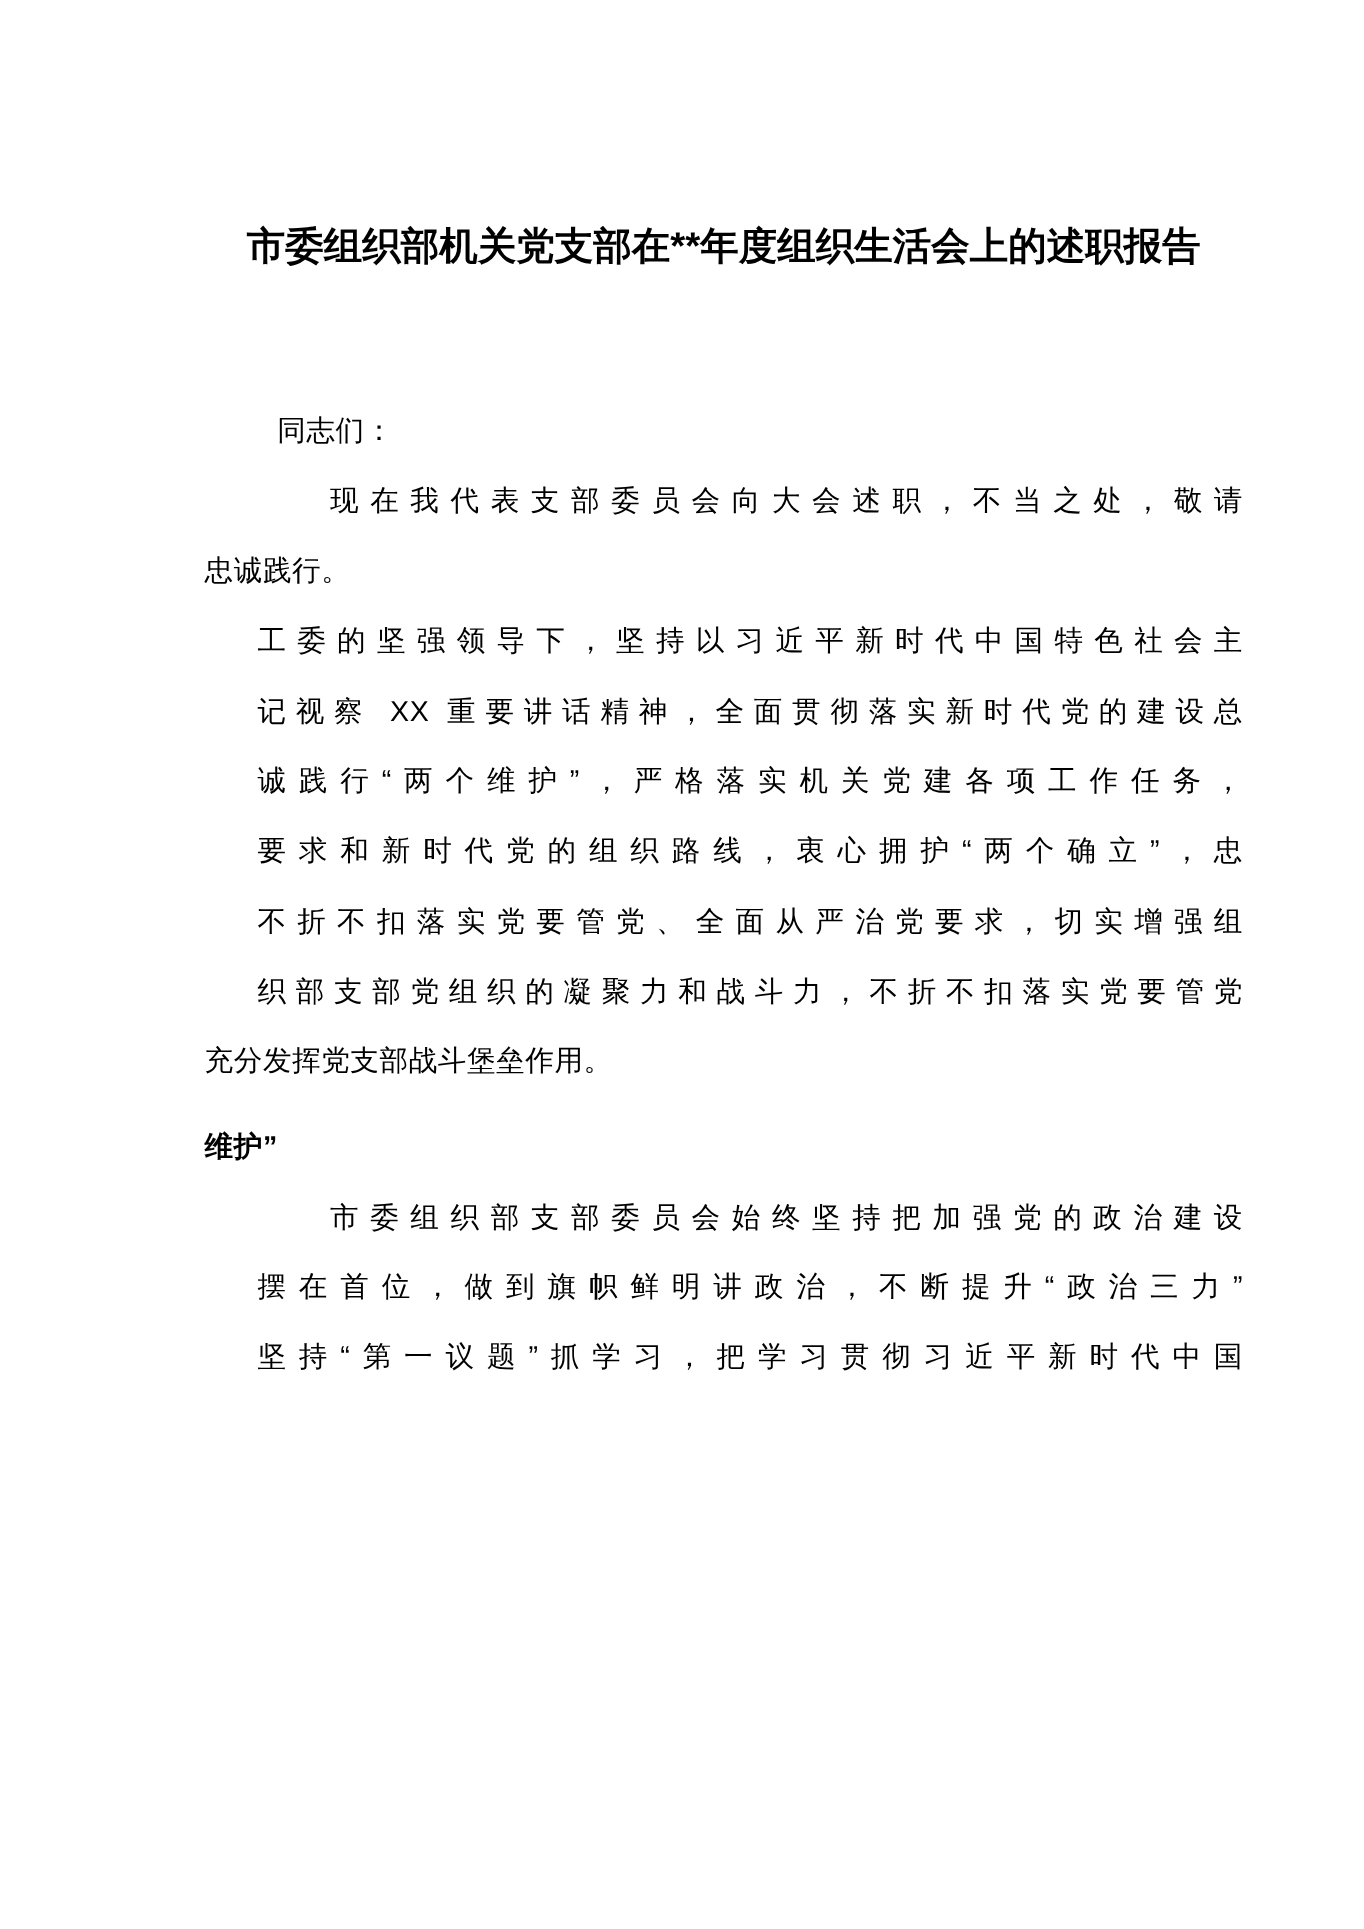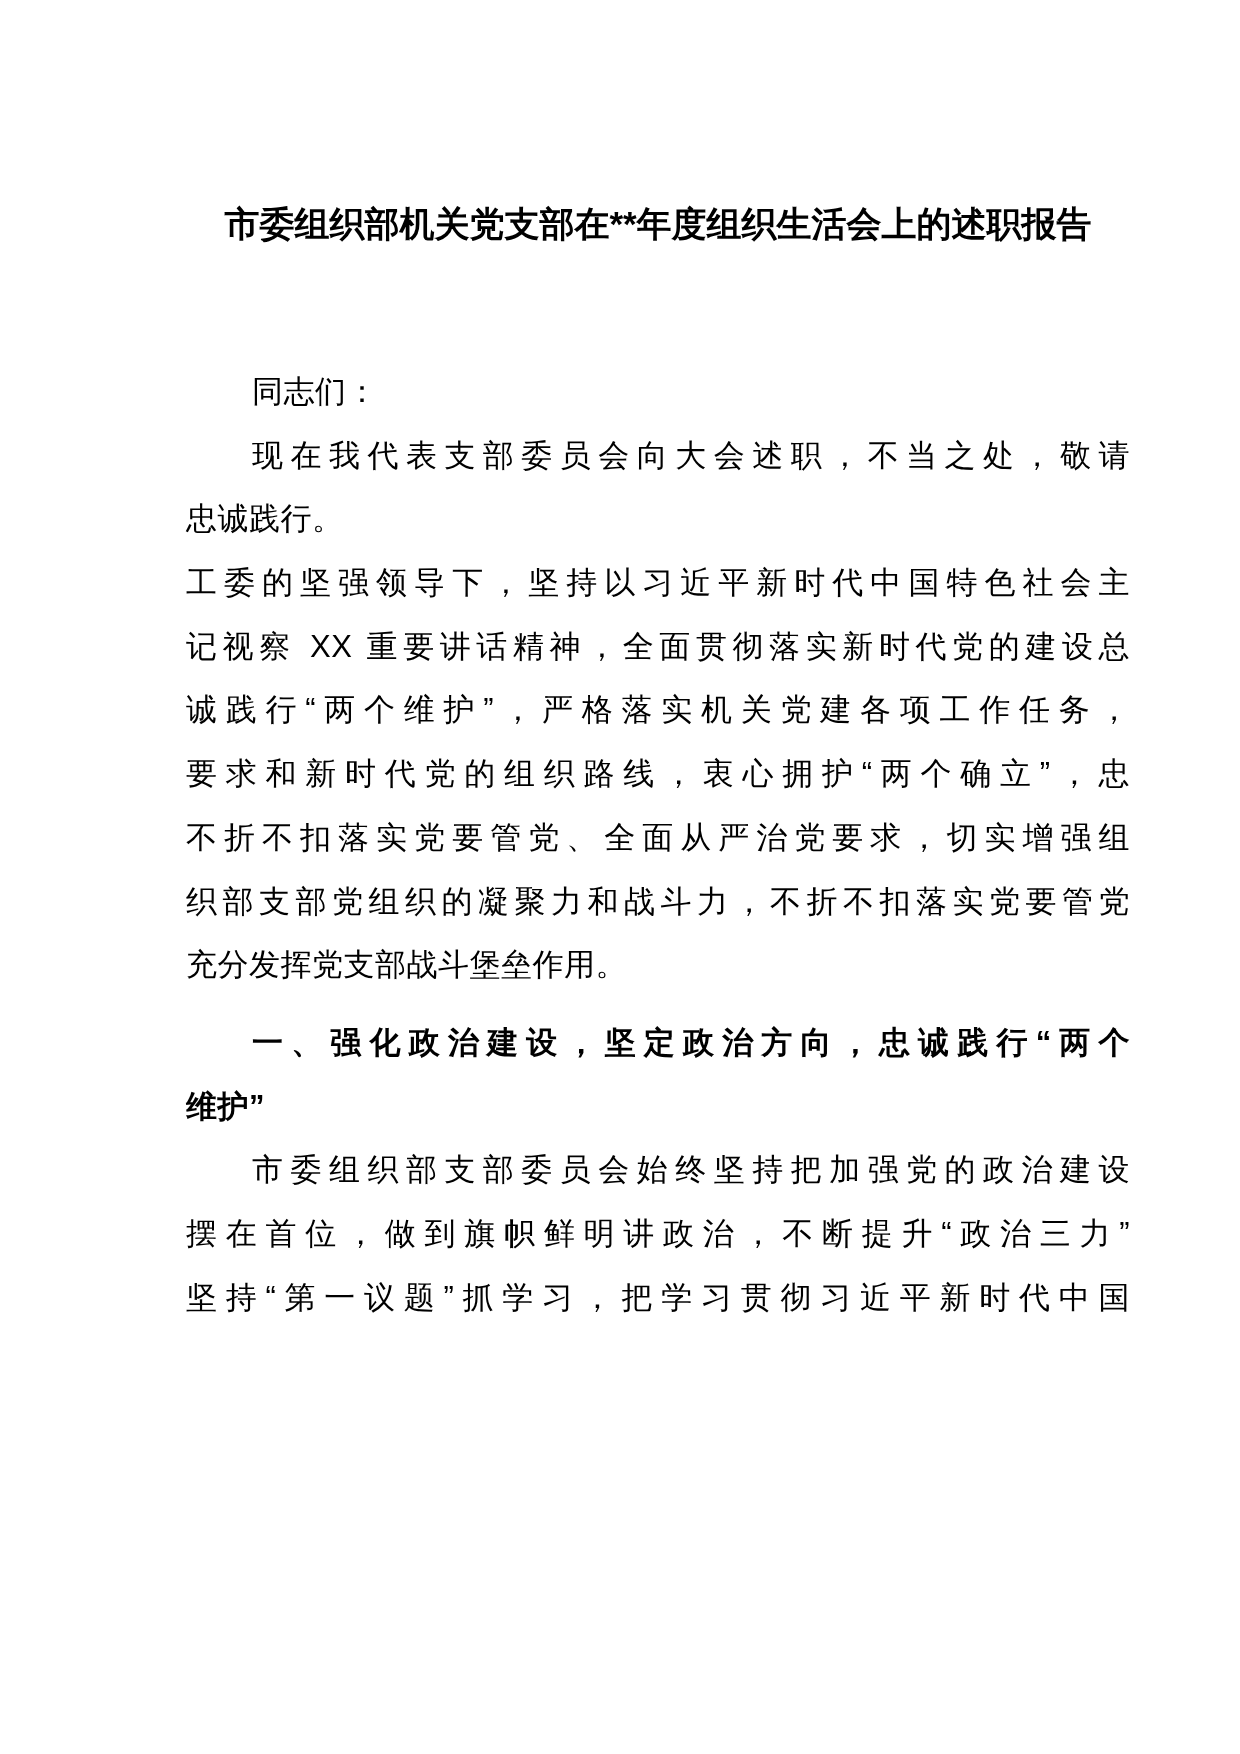--- a/index.html
+++ b/index.html
@@ -34,33 +34,34 @@
     margin: 0;
     padding: 0;
   }
   .para.heading .line {
     font-weight: 700;
   }
   .para.heading {
     margin-top: 14px;
   }
   .line {
-    font-size: 31px;
+    font-size: 26px;
     line-height: 63.7px;
     height: 63.7px;
     letter-spacing: 0.5px;
     text-align: left;
     overflow: visible;
   }
   .line.indent {
     text-indent: 66px;
   }
   .line.justify {
     text-align: justify;
     text-align-last: justify;
+    margin-left: 48px;
   }
 </style>
 </head>
 <body>
 
 <div class="page">
   <div class="doc-title">市委组织部机关党支部在**年度组织生活会上的述职报告</div>
   <div>
       <div class="para body">
         <div class="line indent">同志们：</div>
@@ -72,21 +73,20 @@
       <div class="para body">
         <div class="line justify">工委的坚强领导下，坚持以习近平新时代中国特色社会主</div>
         <div class="line justify">记视察 XX 重要讲话精神，全面贯彻落实新时代党的建设总</div>
         <div class="line justify">诚践行“两个维护”，严格落实机关党建各项工作任务，</div>
         <div class="line justify">要求和新时代党的组织路线，衷心拥护“两个确立”，忠</div>
         <div class="line justify">不折不扣落实党要管党、全面从严治党要求，切实增强组</div>
         <div class="line justify">织部支部党组织的凝聚力和战斗力，不折不扣落实党要管党</div>
         <div class="line">充分发挥党支部战斗堡垒作用。</div>
       </div>
       <div class="para heading">
-        <div class="line indent justify">一、强化政治建设，坚定政治方向，忠诚践行“两个</div>
         <div class="line">维护”</div>
       </div>
       <div class="para body">
         <div class="line indent justify">市委组织部支部委员会始终坚持把加强党的政治建设</div>
         <div class="line justify">摆在首位，做到旗帜鲜明讲政治，不断提升“政治三力”</div>
         <div class="line justify">坚持“第一议题”抓学习，把学习贯彻习近平新时代中国</div>
       </div>
     </div>
 </div>
 

